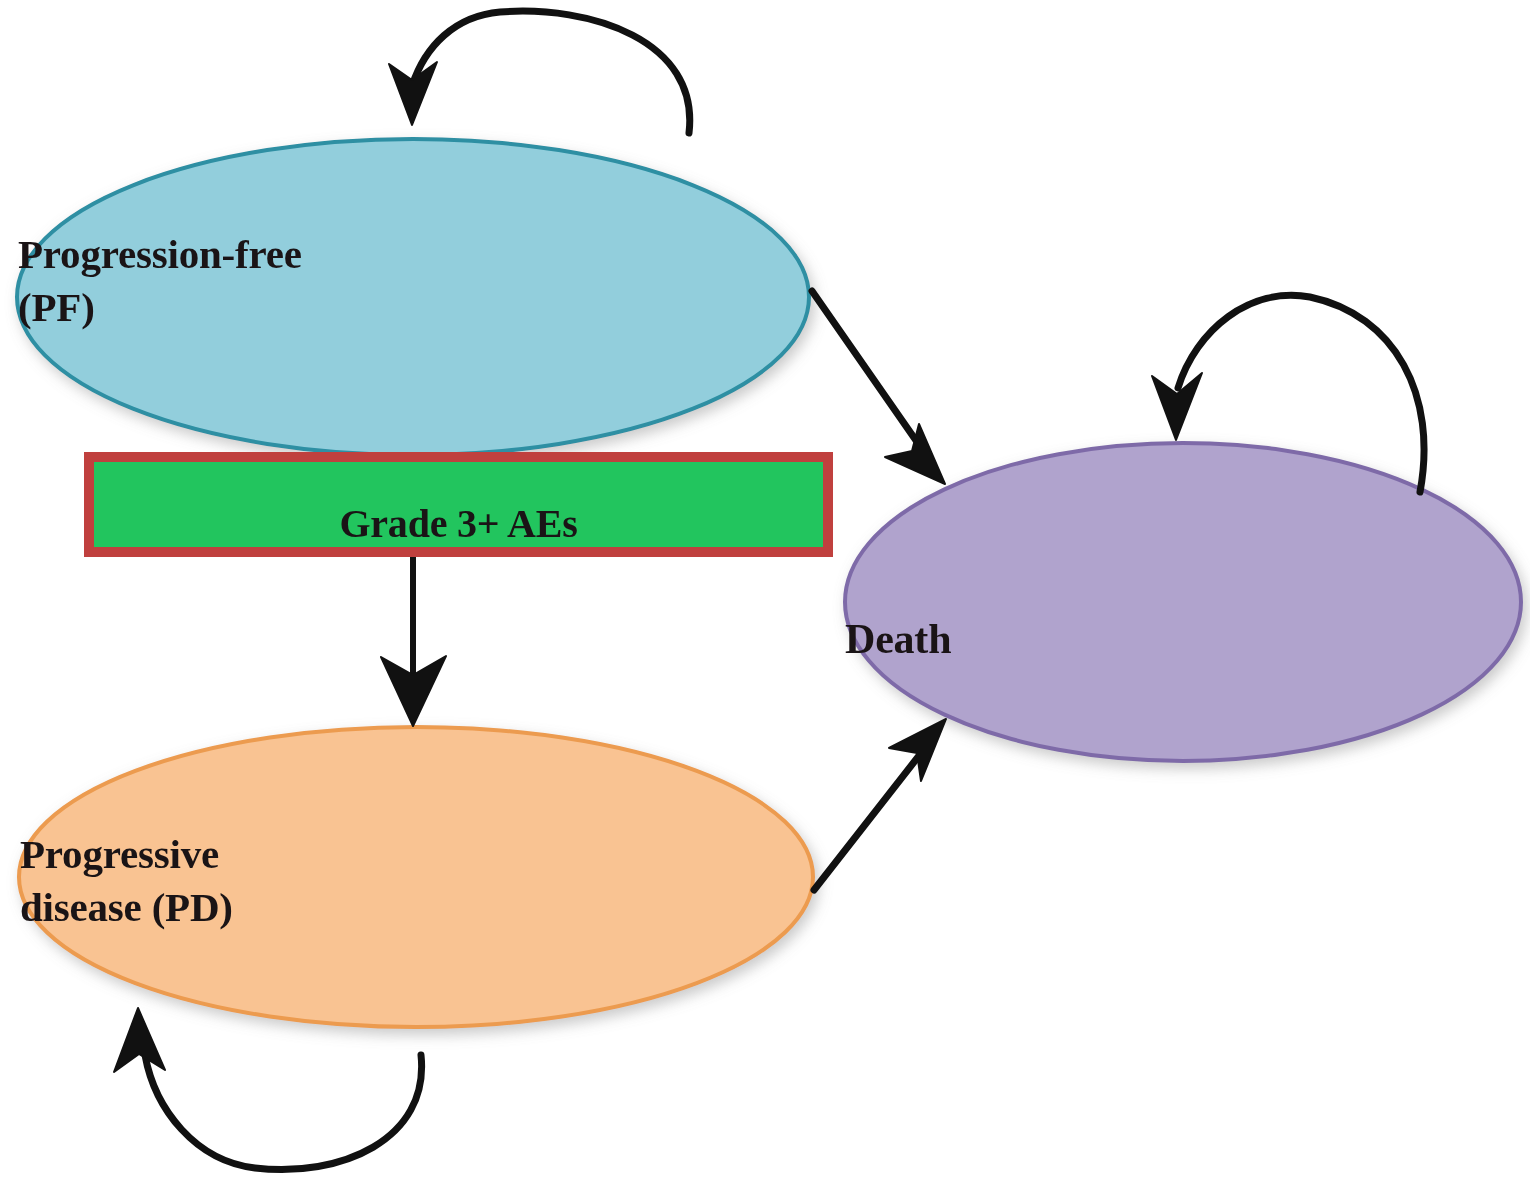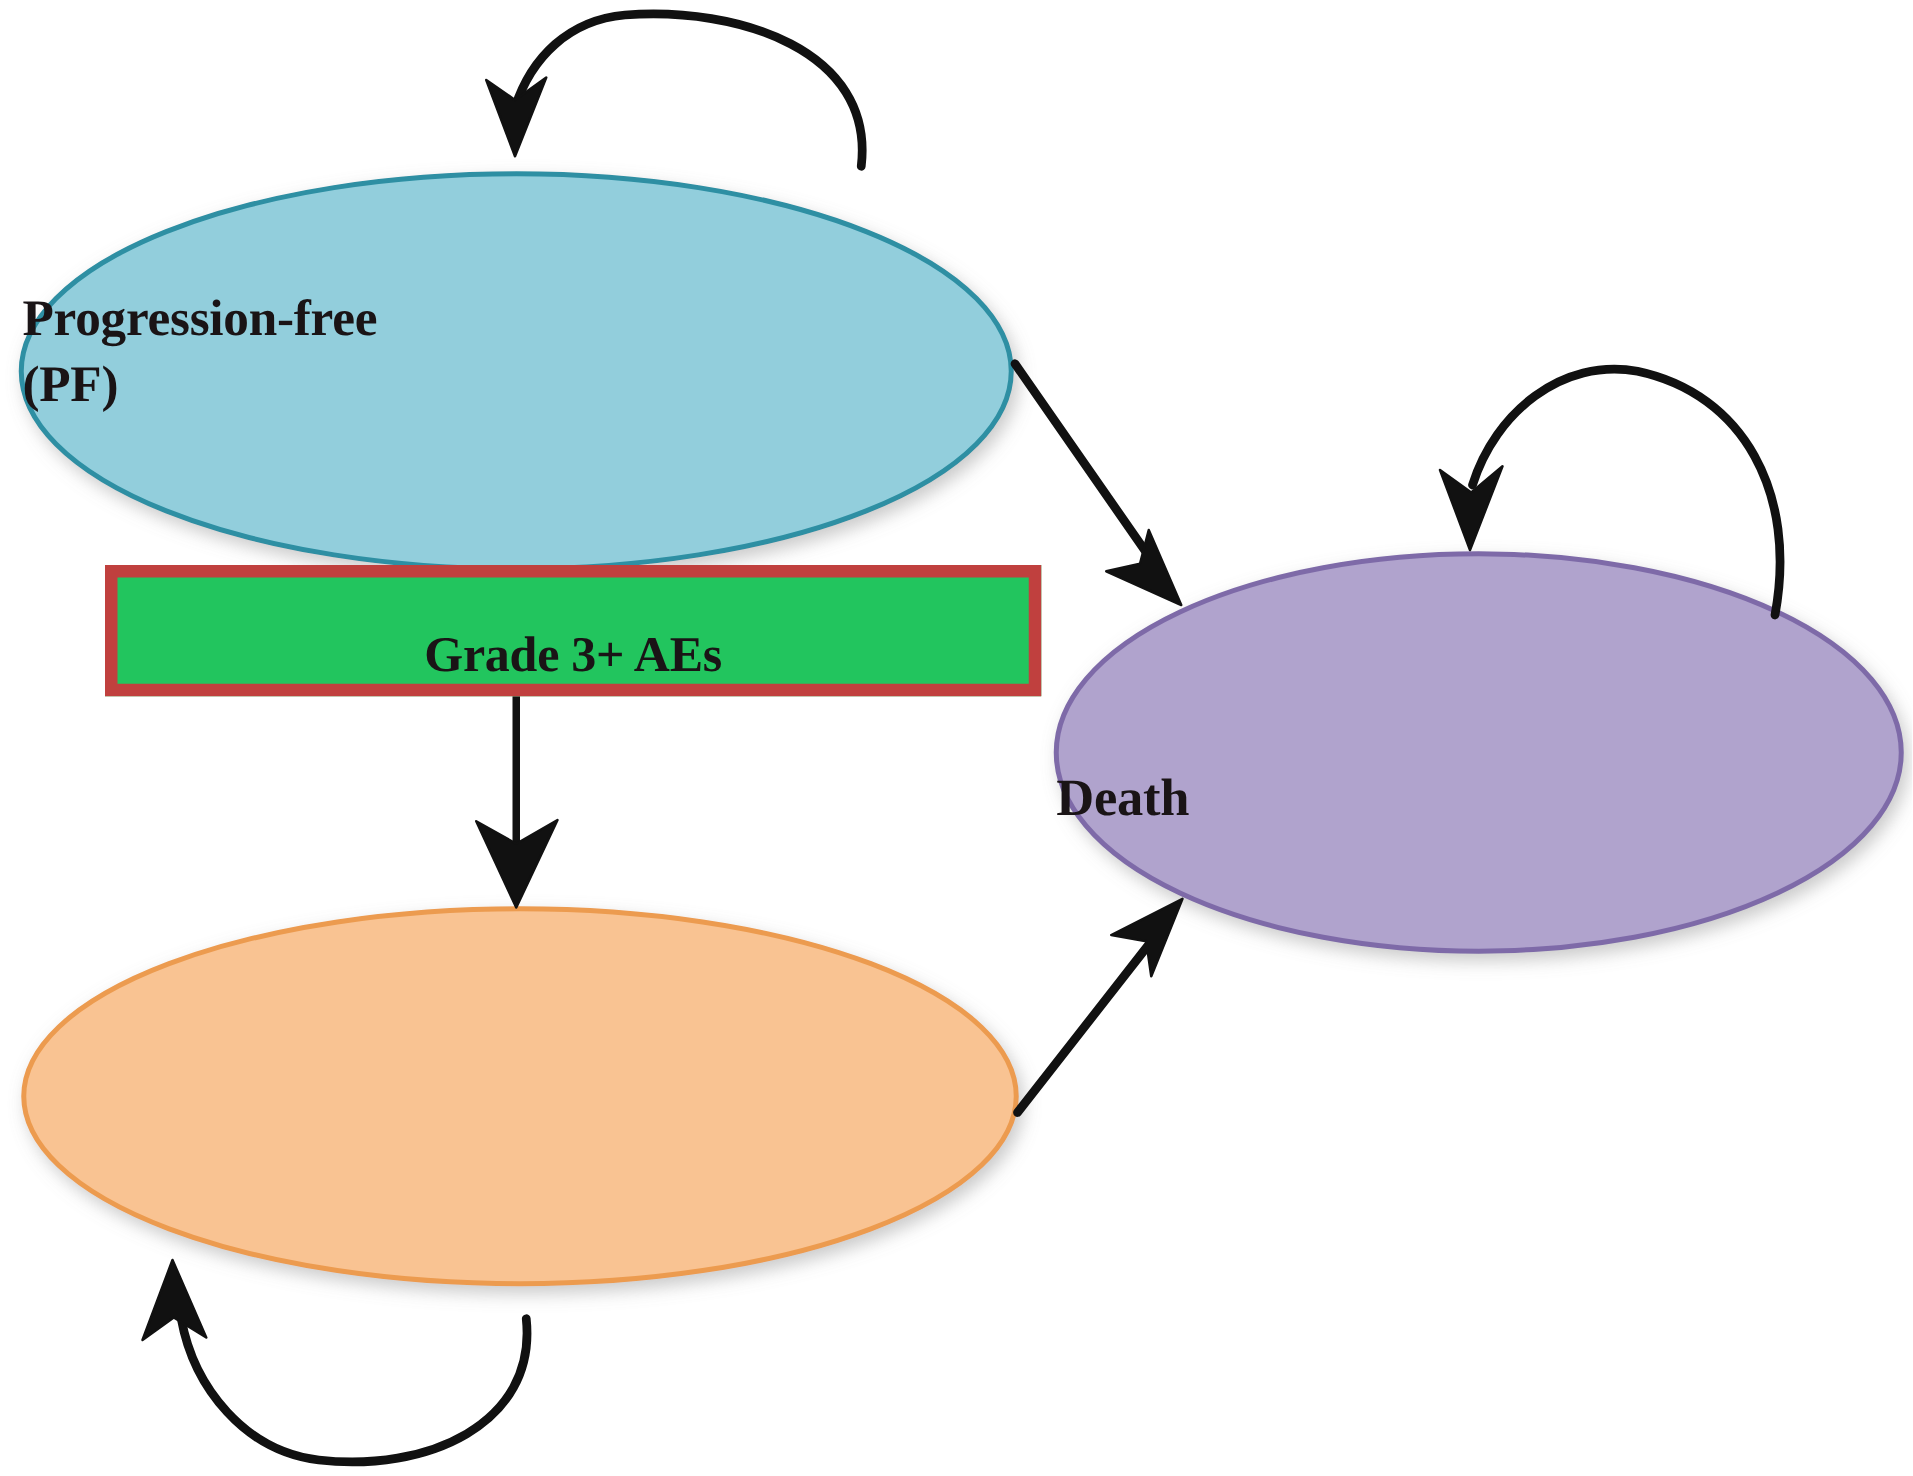--- a/index.html
+++ b/index.html
@@ -119,20 +119,22 @@
 
     <g>
       <line x1="413" y1="557" x2="413" y2="680" stroke="#111111" stroke-width="6" stroke-linecap="butt"></line>
       <path d="M 413 726 L 381 657 L 413 675 L 446 656 Z" fill="#111111" stroke="#111111" stroke-width="2" stroke-linejoin="round"></path>
     </g>
   </svg>
 
   <div class="node-label" id="label-pf">Progression-free
 (PF)</div>
 
+  <div class="node-label" id="label-pd">Progressive
+disease (PD)</div>
 
   <div class="node-label" id="label-death">Death</div>
 
   <div id="ae-box">
     <span id="ae-box-label">Grade 3+ AEs</span>
   </div>
 
 </div>
 
 </body></html>

